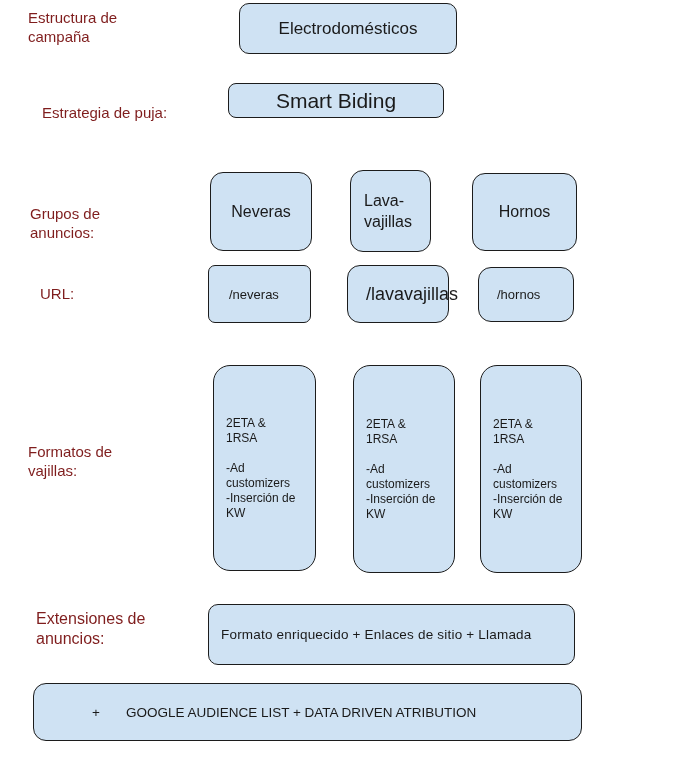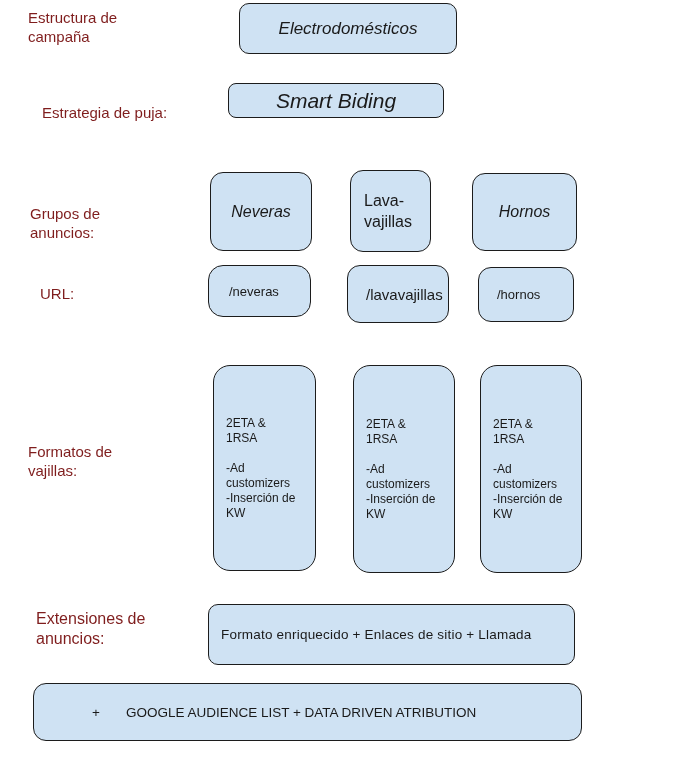--- a/index.html
+++ b/index.html
@@ -24,32 +24,32 @@
   }
   .bx {
     position: absolute;
     background: #cfe2f3;
     border: 1.5px solid #1c1c1c;
     box-sizing: border-box;
     display: flex;
     align-items: center;
     color: #1a1a1a;
   }
-  .bx.center { justify-content: center; text-align: center; font-style: italic; }
+  .bx.center { justify-content: center; text-align: center; }
   .pre { white-space: pre-line; }
 
   .campaign-box   { left: 239px; top: 3px;   width: 218px; height: 51px;  border-radius: 10px; font-size: 17px; }
   .bidding-box    { left: 228px; top: 83px;  width: 216px; height: 35px;  border-radius: 8px;  font-size: 21px; }
 
   .adg-1 { left: 210px; top: 172px; width: 102px; height: 79px; border-radius: 13px; font-size: 16px; }
   .adg-2 { left: 350px; top: 170px; width: 81px; height: 82px; border-radius: 13px; font-size: 16px; padding-left: 13px; line-height: 21px; }
   .adg-3 { left: 472px; top: 173px; width: 105px; height: 78px; border-radius: 13px; font-size: 16px; }
 
-  .url-1 { left: 208px; top: 265px; width: 103px; height: 52px; border-radius: 15px; font-size: 13px; padding-left: 20px; }
-  .url-2 { left: 347px; top: 265px; width: 102px; height: 58px; border-radius: 13px; font-size: 15px; padding-left: 18px; }
+  .url-1 { left: 208px; top: 265px; width: 103px; height: 58px; border-radius: 7px; font-size: 13px; padding-left: 20px; }
+  .url-2 { left: 347px; top: 265px; width: 102px; height: 58px; border-radius: 13px; font-size: 18px; padding-left: 18px; }
   .url-3 { left: 478px; top: 267px; width: 96px;  height: 55px; border-radius: 13px; font-size: 13px; padding-left: 18px; }
 
   .fmt   { font-size: 12px; line-height: 15px; padding-left: 12px; padding-right: 6px; border-radius: 17px; }
   .fmt-1 { left: 213px; top: 365px; width: 103px; height: 206px; }
   .fmt-2 { left: 353px; top: 365px; width: 102px; height: 208px; }
   .fmt-3 { left: 480px; top: 365px; width: 102px; height: 208px; }
 
   .extensions-box { left: 208px; top: 604px; width: 367px; height: 61px; border-radius: 10px; font-size: 13.5px; letter-spacing: 0.2px; padding-left: 12px; }
   .audience-box   { left: 33px;  top: 683px; width: 549px; height: 58px; border-radius: 13px; font-size: 13.5px; padding-left: 58px; }
   .audience-box .plus { margin-right: 26px; }

